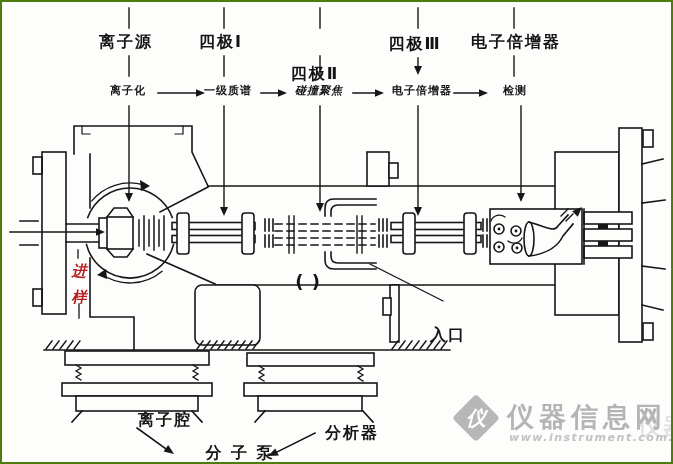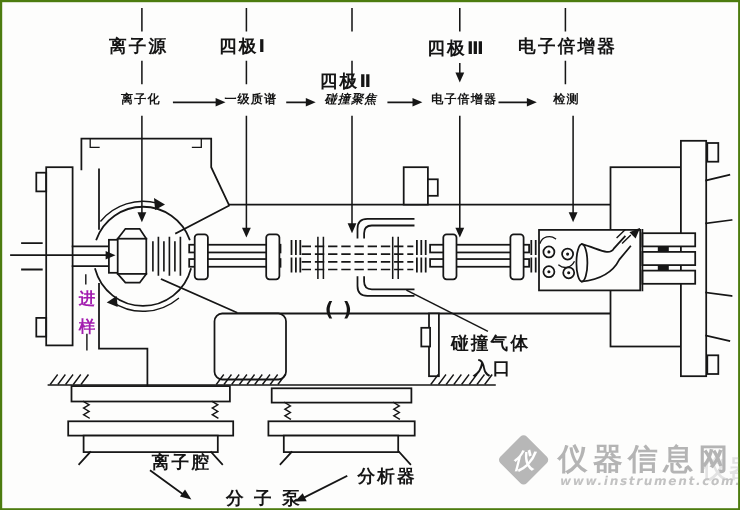--- a/index.html
+++ b/index.html
@@ -9,22 +9,22 @@
     font-family:"DejaVu Sans","Liberation Sans",sans-serif;
   }
   .art{position:absolute;left:0;top:0;}
   .lbl{
     position:absolute;transform:translateX(-50%);
     font-weight:bold;font-size:16px;line-height:1.1;color:#151515;
     white-space:nowrap;letter-spacing:2px;
   }
   .lbl.tight{letter-spacing:1px;font-size:11px;}
   .vlbl{
-    position:absolute;width:18px;font-weight:bold;font-size:15px;color:#a21caf;
-    word-break:break-all;line-height:1.75;text-align:center;letter-spacing:0;
+    position:absolute;width:18px;font-weight:bold;font-size:15px;color:#b91c1c;
+    word-break:break-all;line-height:1.75;text-align:center;letter-spacing:0;font-style:italic;
   }
   .aperture{font-size:18px;letter-spacing:1px;}
   .wm-logo{
     position:absolute;left:457px;top:399px;width:34px;height:34px;
     background:#b7b7b7;transform:rotate(45deg);border-radius:4px;
   }
   .wm-logo span{
     position:absolute;left:0;top:0;width:34px;height:34px;display:flex;
     align-items:center;justify-content:center;transform:rotate(-45deg);
     color:#fff;font-weight:bold;font-size:20px;font-style:italic;
@@ -225,21 +225,20 @@
   <div class="lbl tight" style="left:126px;top:83px;">离子化</div>
   <div class="lbl tight" style="left:226px;top:83px;">一级质谱</div>
   <div class="lbl tight" style="left:317px;top:83px;font-style:italic;">碰撞聚焦</div>
   <div class="lbl tight" style="left:420px;top:83px;">电子倍增器</div>
   <div class="lbl tight" style="left:513px;top:83px;">检测</div>
 
   <div class="vlbl" style="left:68px;top:256px;">进样</div>
 
   <div class="lbl aperture" style="left:306px;top:270px;">( )</div>
 
-  <div class="lbl" style="left:444px;top:301px;">碰撞气体</div>
   <div class="lbl" style="left:446px;top:324px;">入口</div>
 
   <div class="lbl" style="left:163px;top:409px;">离子腔</div>
   <div class="lbl" style="left:214px;top:442px;margin-left:24px;">分 子 泵</div>
   <div class="lbl" style="left:350px;top:422px;">分析器</div>
 
   <div class="wm-echo">仪器信息网</div>
   <div class="wm-logo">
     <span>仪</span>
   </div>

